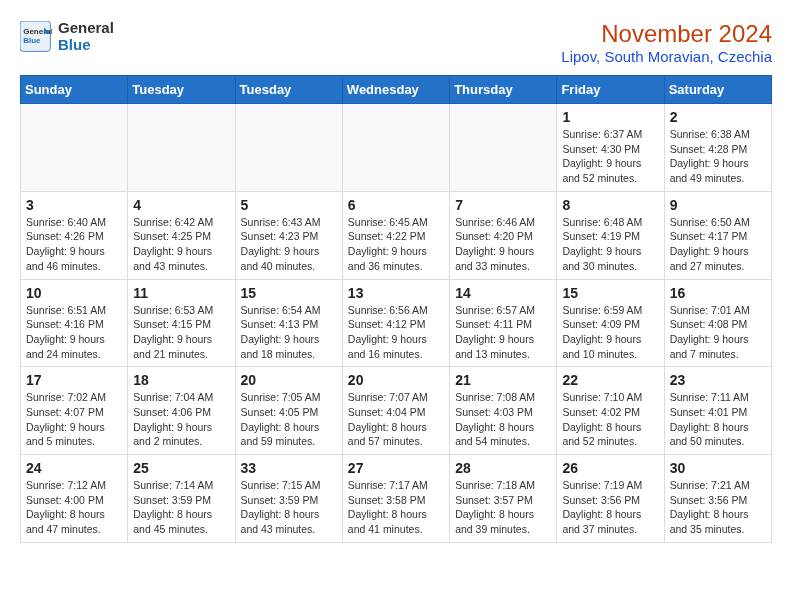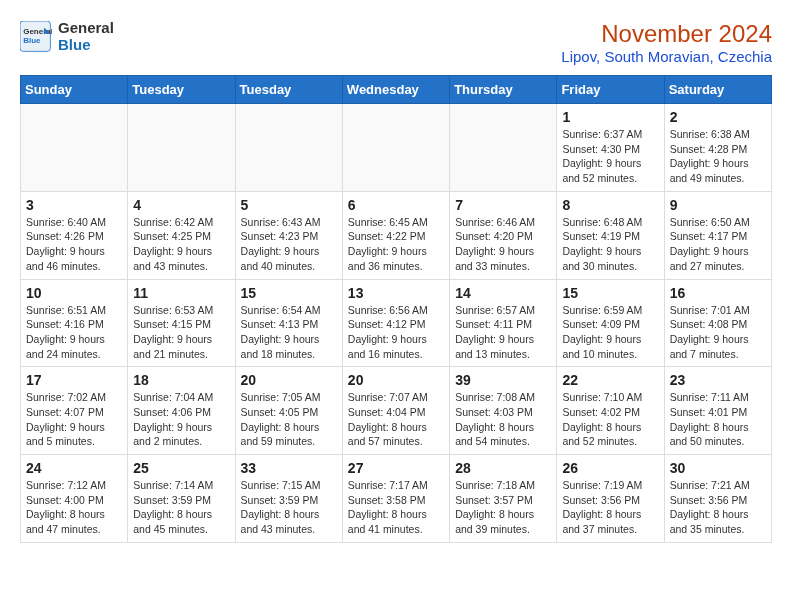--- a/index.html
+++ b/index.html
@@ -183,21 +183,21 @@
         </td>
         <td>
           <div class="day-number">20</div>
           <div class="day-info">Sunrise: 7:05 AM<br>Sunset: 4:05 PM<br>Daylight: 8 hours and 59 minutes.</div>
         </td>
         <td>
           <div class="day-number">20</div>
           <div class="day-info">Sunrise: 7:07 AM<br>Sunset: 4:04 PM<br>Daylight: 8 hours and 57 minutes.</div>
         </td>
         <td>
-          <div class="day-number">39</div>
+          <div class="day-number">21</div>
           <div class="day-info">Sunrise: 7:08 AM<br>Sunset: 4:03 PM<br>Daylight: 8 hours and 54 minutes.</div>
         </td>
         <td>
           <div class="day-number">22</div>
           <div class="day-info">Sunrise: 7:10 AM<br>Sunset: 4:02 PM<br>Daylight: 8 hours and 52 minutes.</div>
         </td>
         <td>
           <div class="day-number">23</div>
           <div class="day-info">Sunrise: 7:11 AM<br>Sunset: 4:01 PM<br>Daylight: 8 hours and 50 minutes.</div>
         </td>

